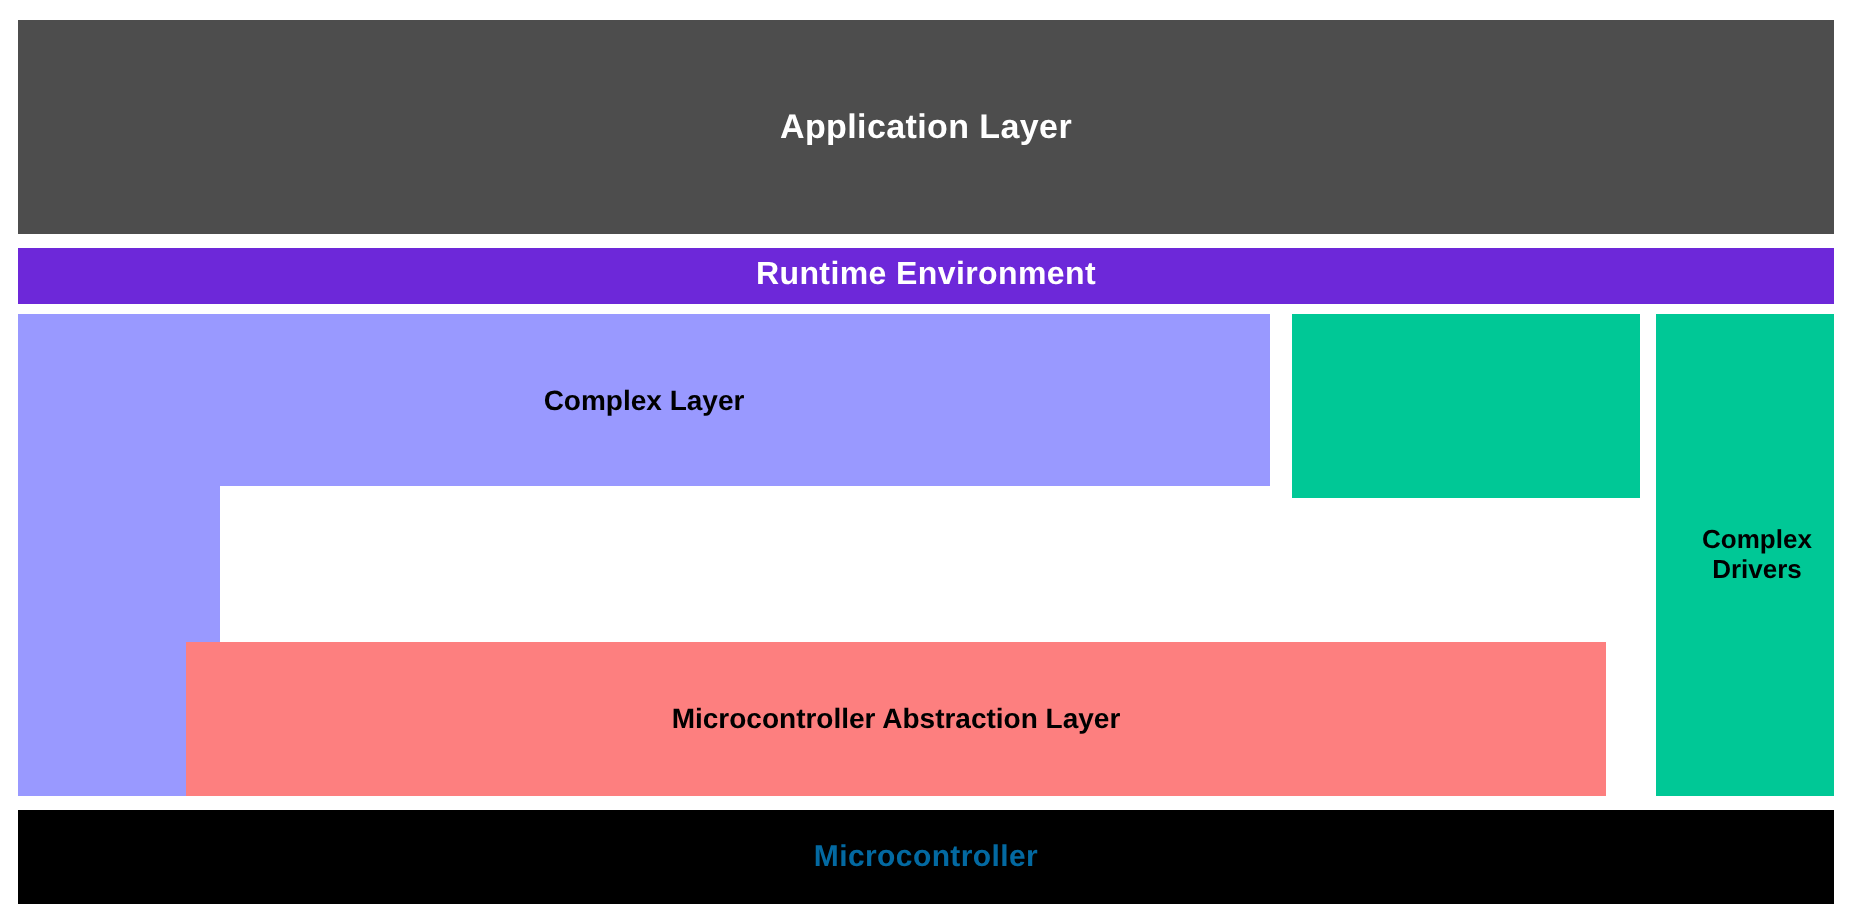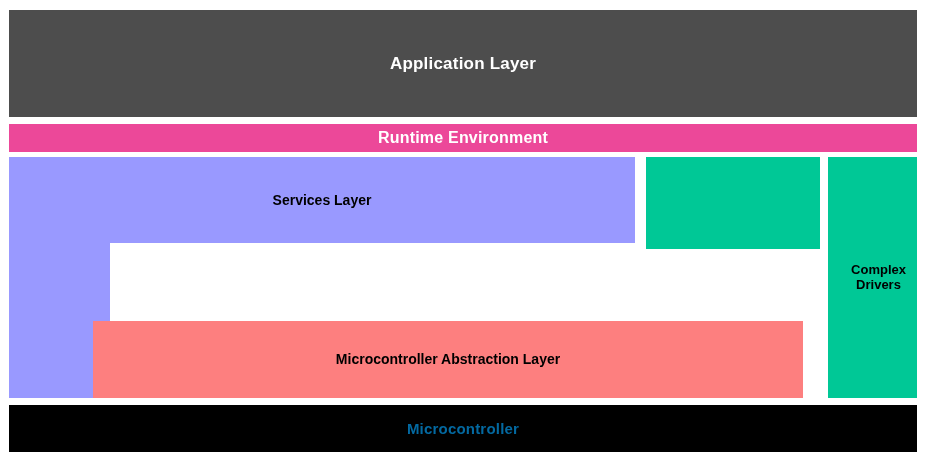--- a/index.html
+++ b/index.html
@@ -38,21 +38,21 @@
     color: #ffffff;
     font-size: 17px;
     letter-spacing: 0.2px;
   }
   
   #runtime-environment {
     left: 9px;
     top: 124px;
     width: 908px;
     height: 28px;
-    background: #ec4899;
+    background: #6d28d9;
     color: #ffffff;
     font-size: 16px;
     letter-spacing: 0.2px;
   }
   
   #services-layer-spine {
     left: 9px;
     top: 157px;
     width: 101px;
     height: 241px;
@@ -130,21 +130,21 @@
 
   <div class="block" id="runtime-environment">
     <span>Runtime Environment</span>
   </div>
 
   <div class="block" id="bsw-green-upper"></div>
 
   <div class="block" id="services-layer-spine"></div>
 
   <div class="block" id="services-layer">
-    <span>Services Layer</span>
+    <span>Complex Layer</span>
   </div>
 
 
   <div class="block" id="microcontroller-abstraction-layer">
     <span>Microcontroller Abstraction Layer</span>
   </div>
 
   <div class="block" id="complex-drivers">
     <span>Complex
 Drivers</span>

